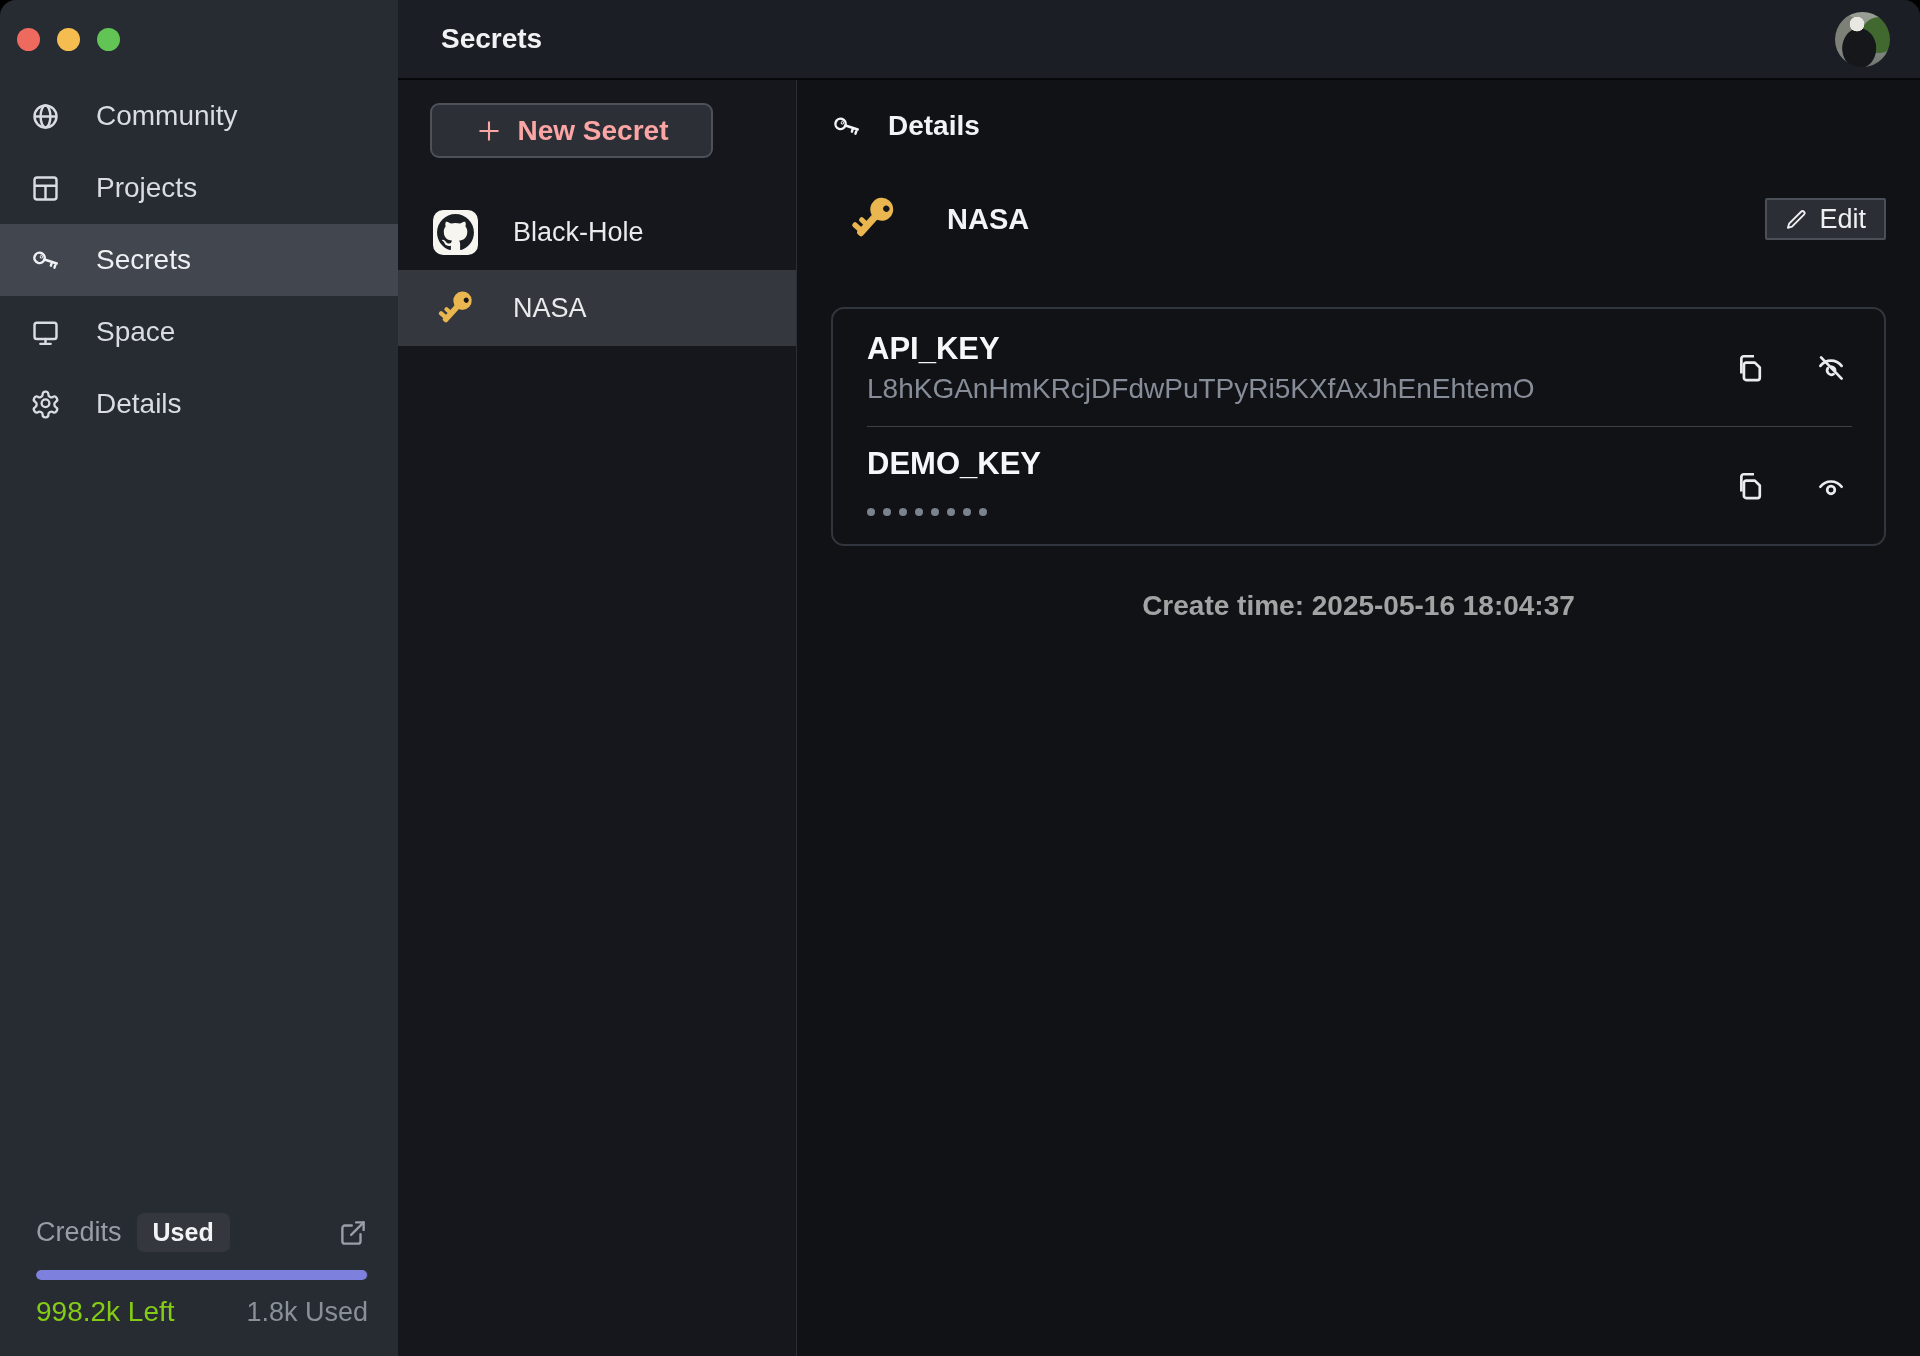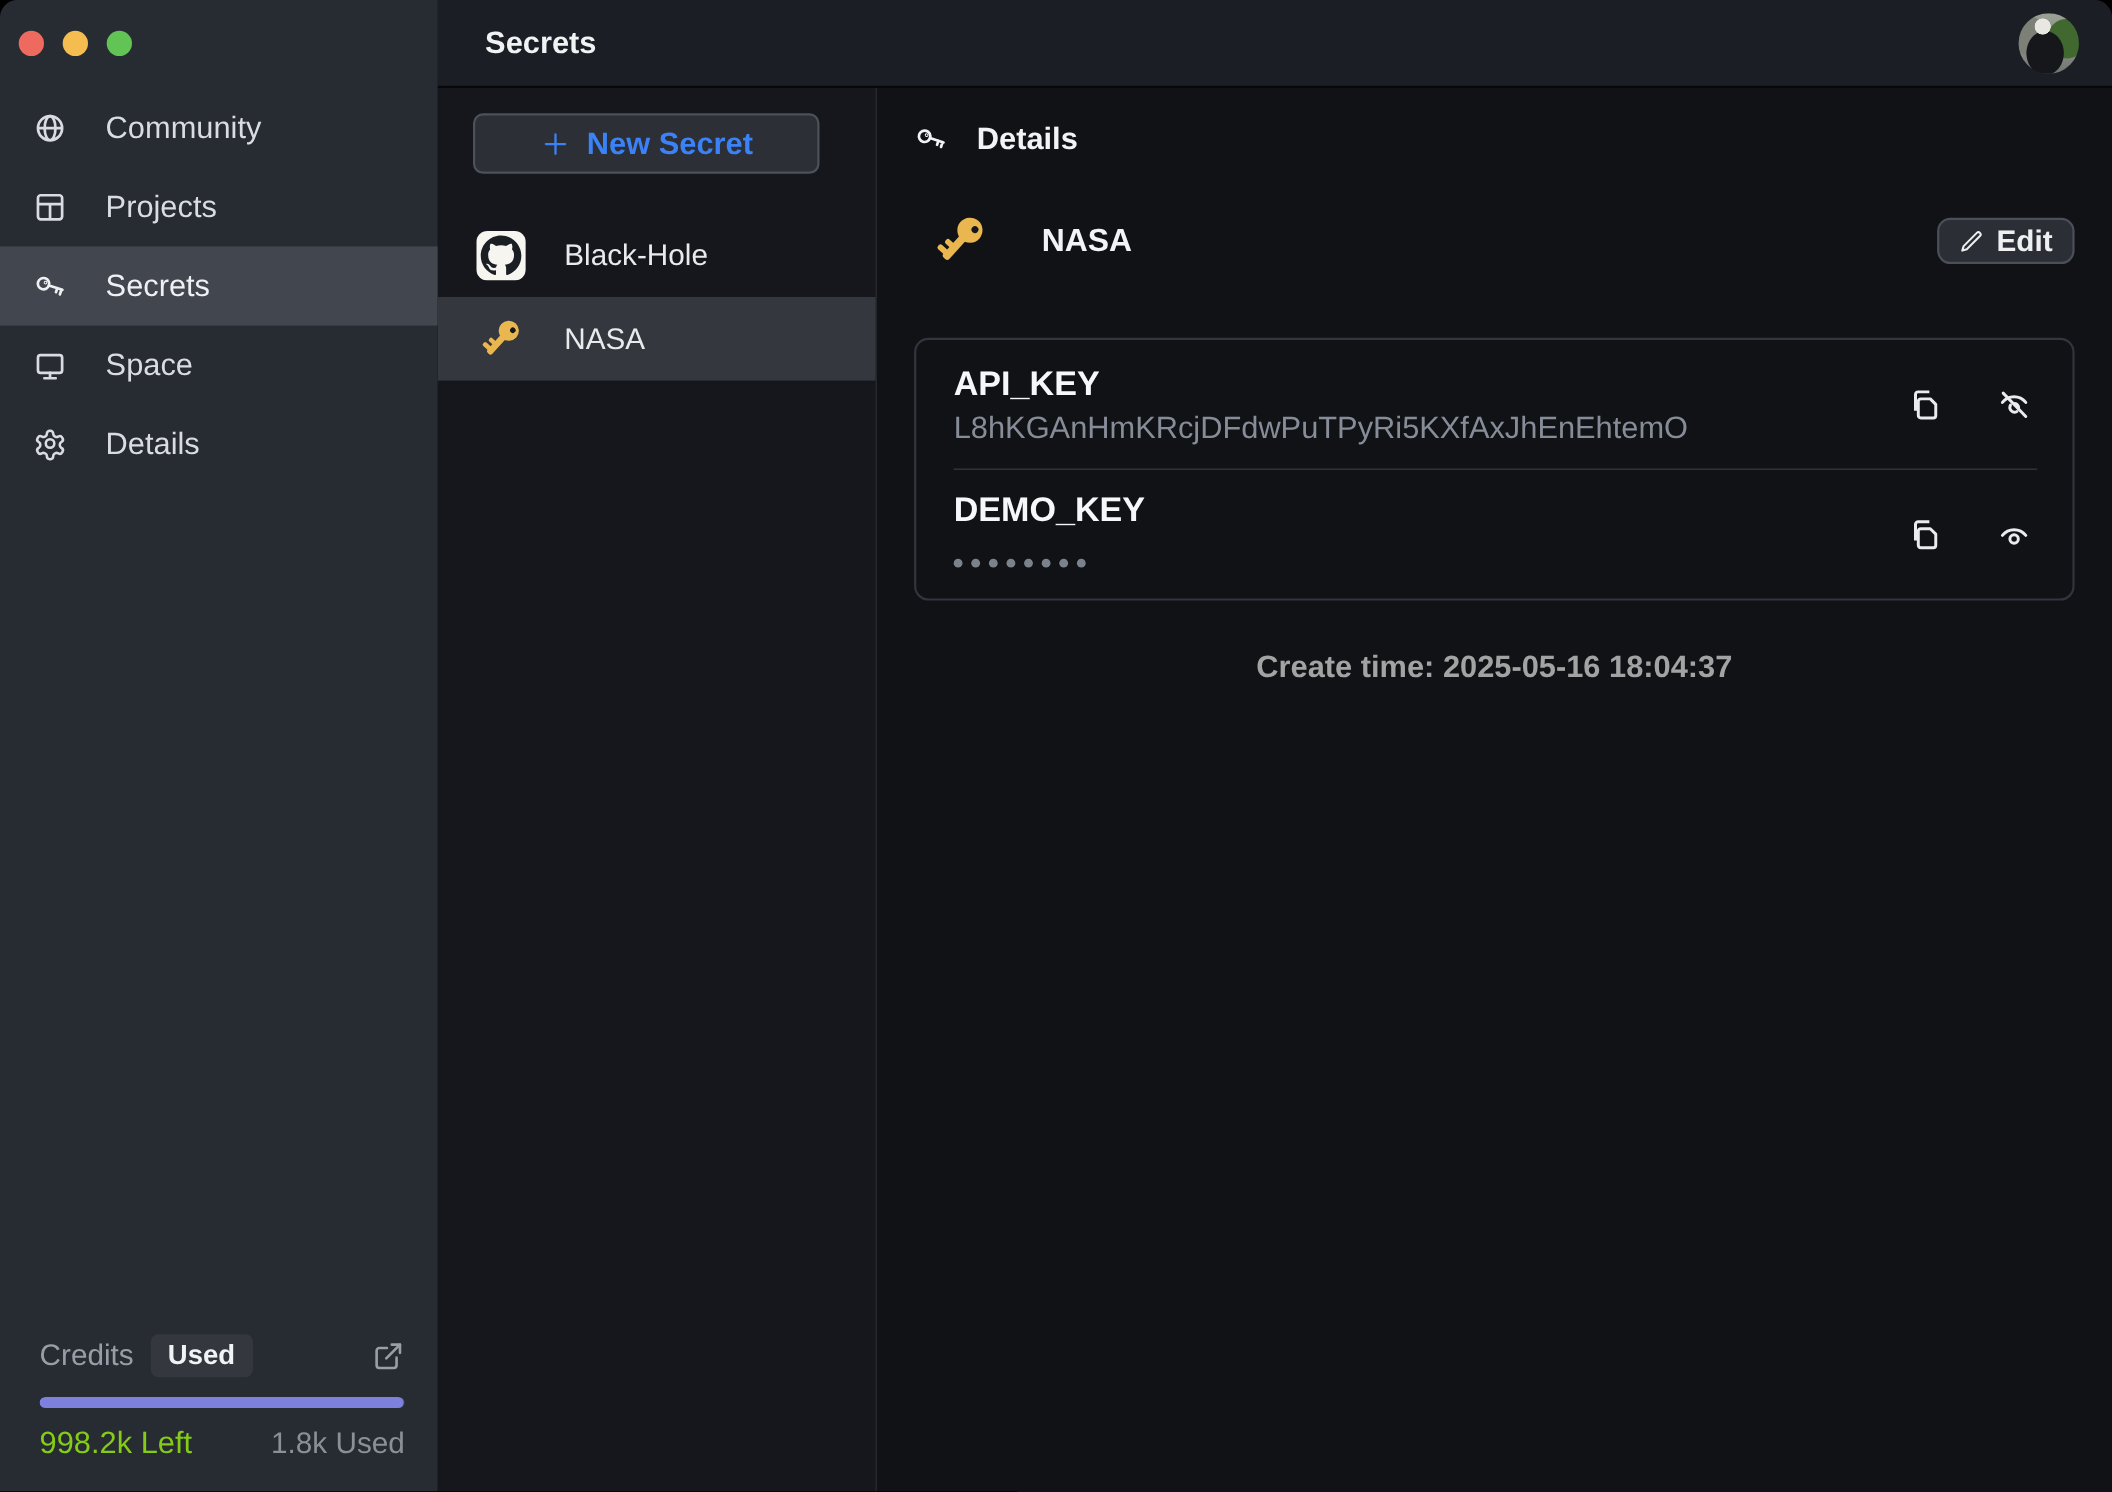--- a/index.html
+++ b/index.html
@@ -45,41 +45,41 @@
               radial-gradient(circle at 40% 22%, #e9e7e1 0 13%, rgba(0,0,0,0) 14%),
               radial-gradient(ellipse at 44% 66%, #15171b 0 38%, rgba(0,0,0,0) 40%),
               radial-gradient(circle at 80% 42%, #41682f 0 32%, rgba(0,0,0,0) 34%),
               radial-gradient(circle at 18% 38%, #7c8077 0 30%, rgba(0,0,0,0) 32%),
               linear-gradient(180deg, #9aa096 0%, #8b9089 55%, #6f7570 100%); }
   .content { flex: 1; display: flex; min-height: 0; }
 
   
   .list-panel { width: 399px; flex: none; background: #15171c; border-right: 1px solid #2b2e34;
                 padding-top: 23px; }
-  .new-secret { margin: 0 32px; width: 315px; height: 55px; display: flex; align-items: center;
+  .new-secret { margin: 0 32px; width: 283px; height: 55px; display: flex; align-items: center;
                 justify-content: center; gap: 15px; background: #2c2f36; border: 2px solid #4d515a;
-                border-radius: 9px; color: #3b82f6; font-size: 28px; font-weight: 600; }
+                border-radius: 9px; color: #fca5a5; font-size: 28px; font-weight: 600; }
   .new-secret svg { width: 28px; height: 28px; }
   .secret-list { margin-top: 36px; }
   .secret-row { height: 76px; display: flex; align-items: center; padding-left: 35px; gap: 35px;
                 font-size: 27px; color: #e8eaec; }
   .secret-row.selected { background: #34373e; }
   .secret-icon { width: 45px; height: 45px; flex: none; }
 
   
   .details-panel { flex: 1; padding: 0 34px; display: flex; flex-direction: column; min-width: 0; }
   .details-header { margin-top: 30px; display: flex; align-items: center; gap: 26px; color: #f2f3f5; }
   .details-header svg { width: 31px; height: 31px; }
   .details-title { font-size: 28px; font-weight: 700; }
   .name-row { margin-top: 49px; display: flex; align-items: center; }
   .big-key { width: 56px; height: 56px; margin-left: 14px; }
   .secret-name { margin-left: 46px; font-size: 29px; font-weight: 600; color: #f2f3f5; }
   .edit-btn { margin-left: auto; min-width: 104px; height: 42px; display: flex; align-items: center;
               justify-content: center; gap: 11px; background: #2b2e35; border: 2px solid #4b4f57;
-              border-radius: 12px; color: #eef0f2; font-size: 27px; font-weight: 700; padding: 0 18px; }
+              border-radius: 2px; color: #eef0f2; font-size: 27px; font-weight: 400; padding: 0 18px; }
   .edit-btn svg { width: 23px; height: 23px; }
 
   .card { margin-top: 60px; border: 2px solid #31353d; border-radius: 13px; }
   .field-row { display: flex; align-items: center; padding: 0 36px 0 34px; height: 117px; }
   .field-main { flex: 1; min-width: 0; }
   .field-key { font-size: 31px; font-weight: 700; color: #f6f7f9; }
   .field-value { margin-top: 6px; font-size: 28px; color: #868d98; white-space: nowrap; overflow: hidden; }
   .dots { margin-top: 16px; display: flex; gap: 8px; align-items: center; height: 28px; }
   .dot { width: 8px; height: 8px; border-radius: 50%; background: #7c828c; }
   .row-divider { height: 1px; background: #3c4048; margin: 0 32px 0 34px; }

